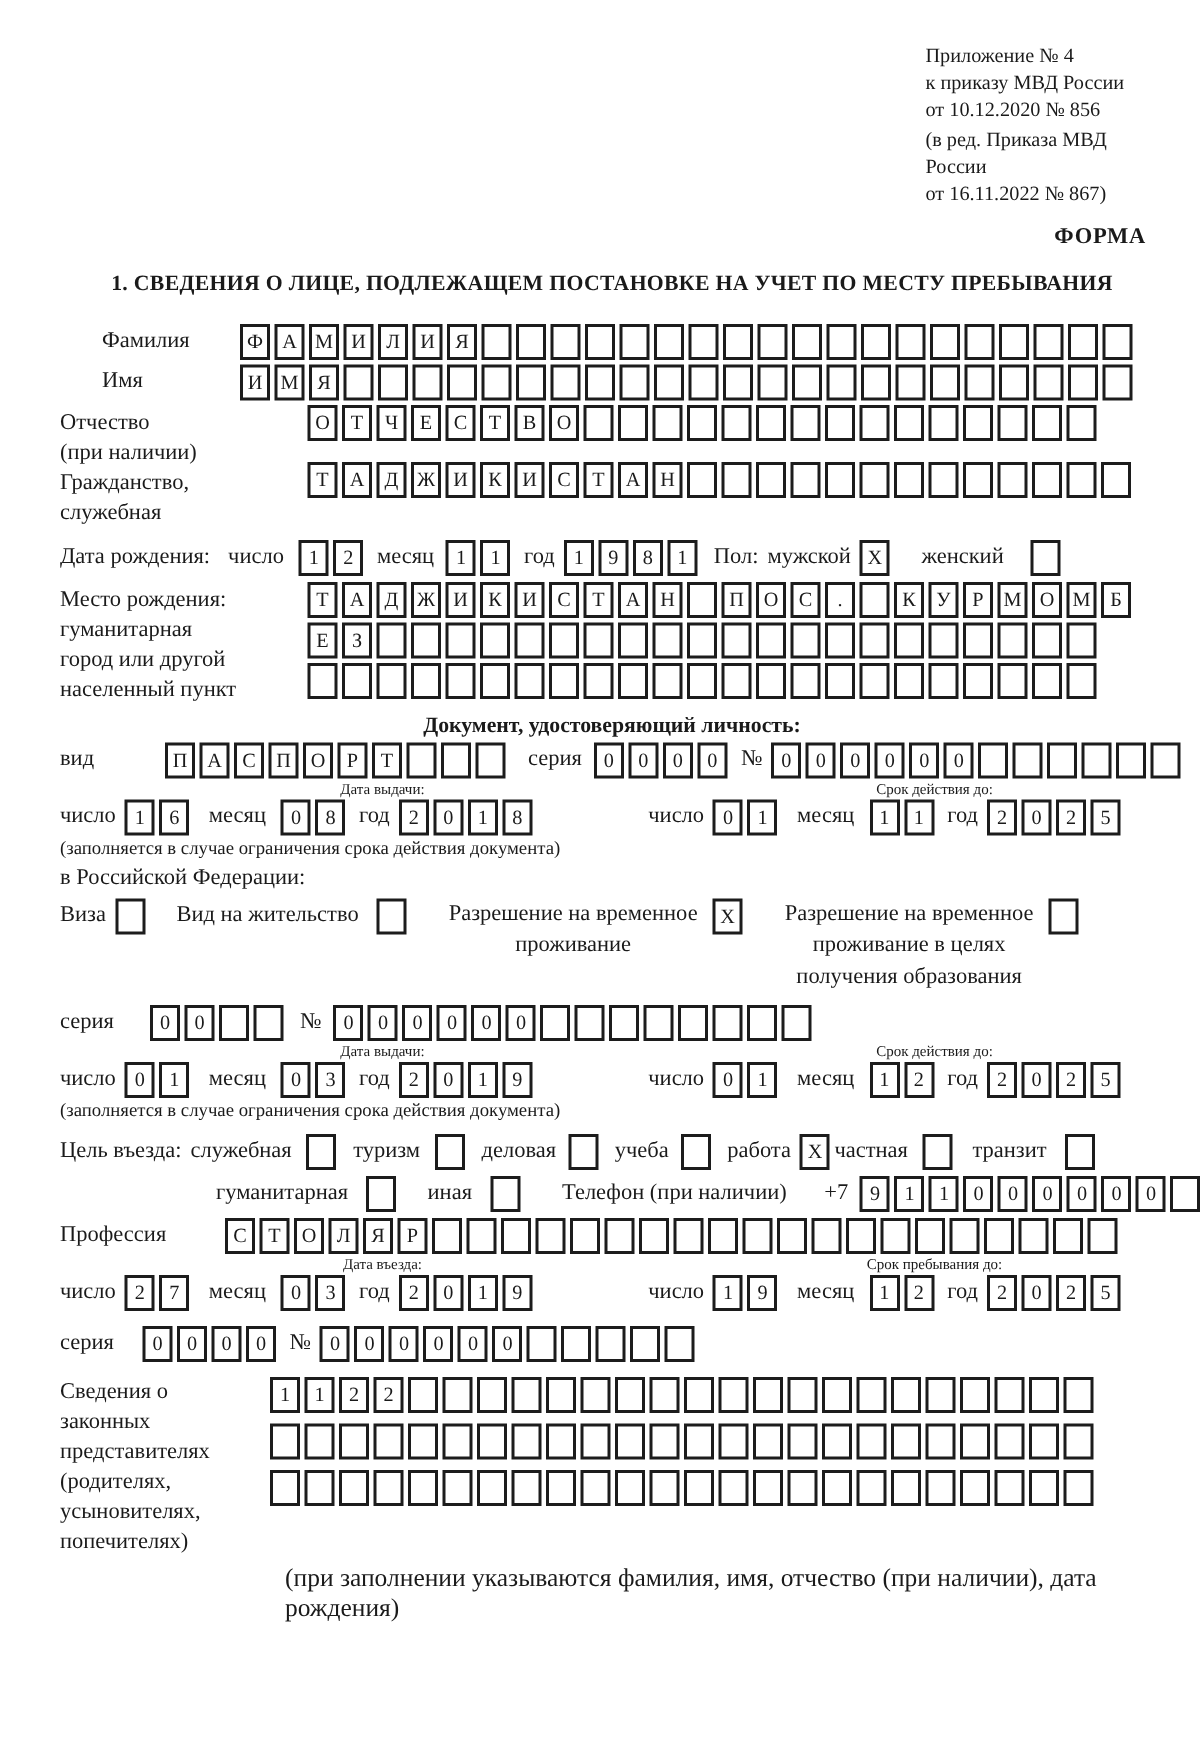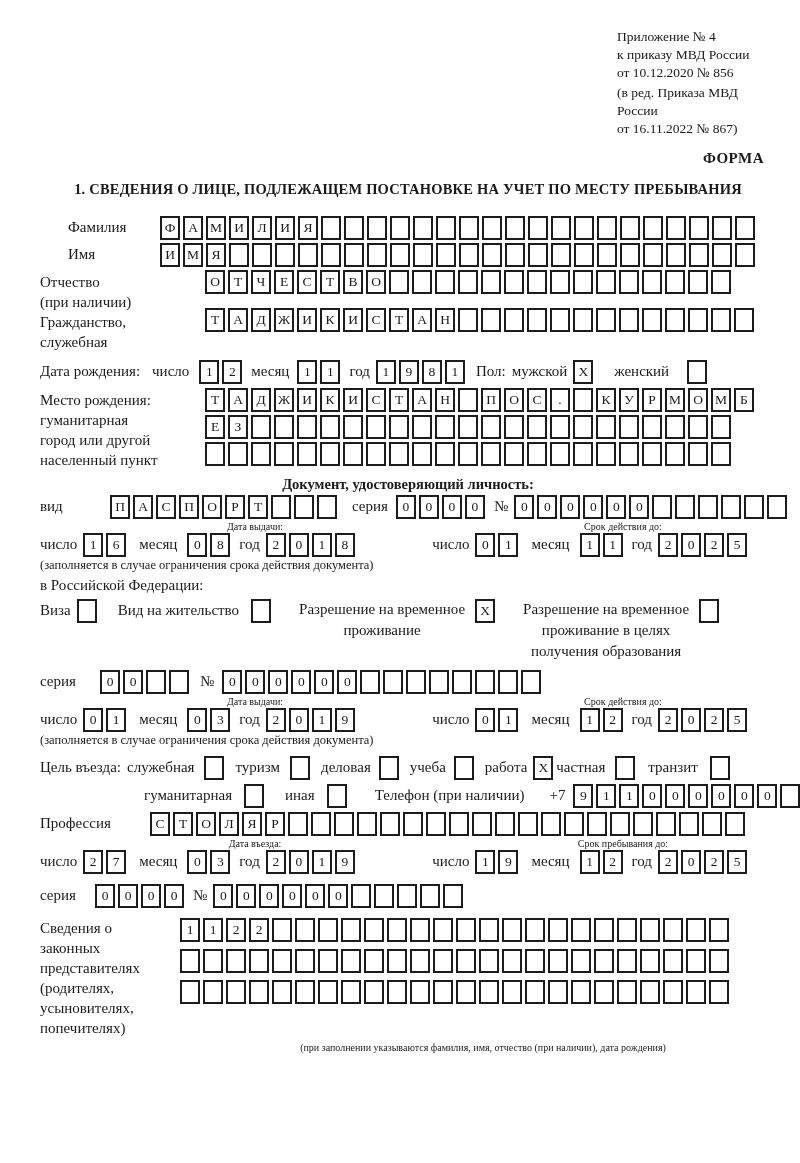--- a/index.html
+++ b/index.html
@@ -59,21 +59,21 @@
 
   .intro { margin-top: 5px; line-height: 20px; }
   .rvp { display: flex; align-items: flex-start; margin-top: 4px; }
   .rvp .opt { display: flex; align-items: flex-start; }
   .centercol { text-align: center; line-height: 21px; }
 
   .purpose1 { display: flex; align-items: flex-start; margin-top: 8px; }
   .purpose2 { display: flex; align-items: flex-start; margin-top: 4px; padding-left: 104px; }
   .purpose1 .lbl, .purpose2 .lbl { padding-top: 3px; }
 
-  .rep-foot { font-size: 10px; text-align: center; padding-left: 150px; margin-top: 4px; }
+  .rep-foot { font-size: 17px; padding-left: 150px; margin-top: 4px; }
 </style>
 </head>
 <body>
 
 <div class="page">
 
   <div class="hdr">
     <div>Приложение № 4</div>
     <div>к приказу МВД России</div>
     <div>от 10.12.2020 № 856</div>

